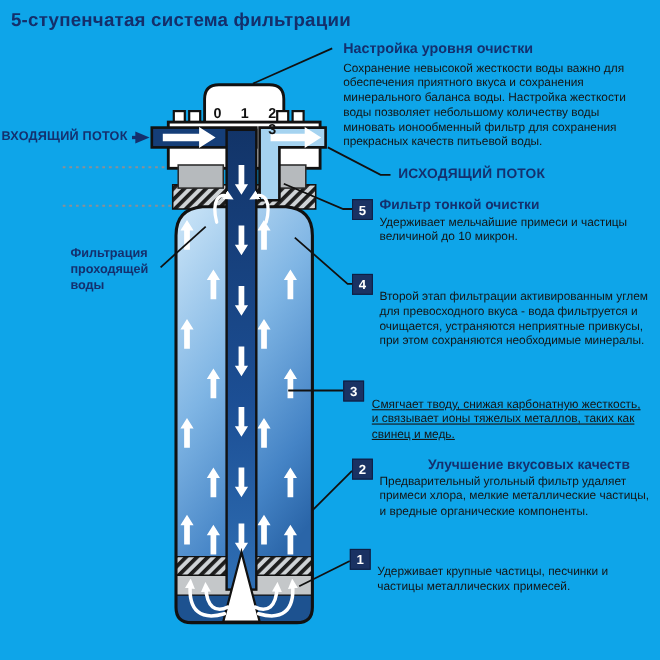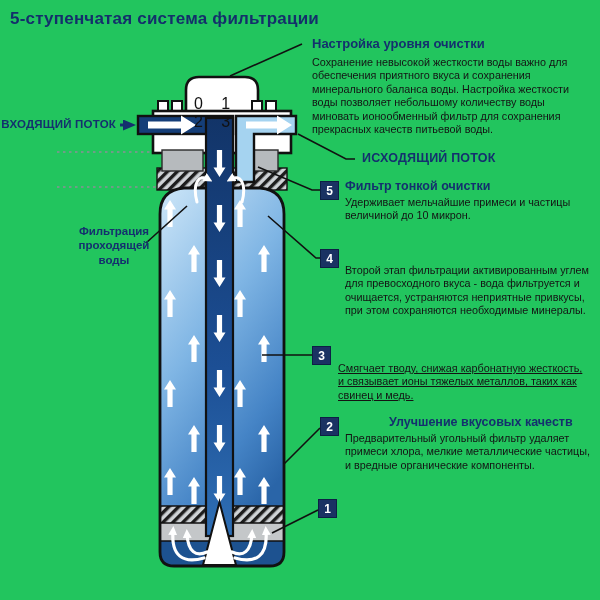--- a/index.html
+++ b/index.html
@@ -1,30 +1,30 @@
 <!DOCTYPE html>
 <html><head>
 <meta charset="utf-8">
 <style>
   html,body{margin:0;padding:0;background:#fff;}
   #canvas{
-    position:relative;width:600px;height:600px;background:#22c55e;
+    position:relative;width:600px;height:600px;background:#0ea5e9;
     font-family:"Liberation Sans","DejaVu Sans",sans-serif;overflow:hidden;
   }
   #diagram-svg{position:absolute;left:0;top:0;}
   .abs{position:absolute;}
   .title{font-size:17px;font-weight:bold;color:#142f6b;letter-spacing:.2px;}
   .flow-label{font-size:11.5px;font-weight:bold;color:#14306e;letter-spacing:.2px;}
   .callout-head{font-size:12.5px;font-weight:bold;color:#14306e;line-height:1.15;}
   .callout-body{font-size:10.8px;color:#141414;line-height:1.24;}
   .badge{
     width:19px;height:19px;background:#1a3263;color:#fff;font-size:12px;font-weight:bold;
     display:flex;align-items:center;justify-content:center;border:1px solid #0d1f45;box-sizing:border-box;
   }
-  .dial-text{font-size:16px;font-weight:normal;color:#111;letter-spacing:7px;text-align:left;}
+  .dial-text{font-size:13px;font-weight:bold;color:#111;letter-spacing:7px;text-align:right;}
   .passing-label{font-size:11.5px;font-weight:bold;color:#14306e;line-height:1.25;}
 </style>
 </head>
 <body>
 
 <div id="canvas">
 
   <svg id="diagram-svg" width="600" height="600" viewBox="0 0 600 600">
     <defs>
       <pattern id="hatch" width="7" height="7" patternUnits="userSpaceOnUse" patternTransform="rotate(45)">
@@ -163,34 +163,35 @@
   </svg>
 
   <div class="abs title" style="left:10px;top:9px;width:400px;">5-ступенчатая система фильтрации</div>
 
   <div class="abs dial-text" style="left:188px;top:95px;width:70px;padding-left:6px;box-sizing:border-box;">0 1 2 3</div>
 
   <div class="abs flow-label" style="left:0px;top:118px;width:116px;text-align:right;">ВХОДЯЩИЙ ПОТОК</div>
 
   <div class="abs flow-label" style="left:362px;top:151px;width:200px;font-size:12.5px;">ИСХОДЯЩИЙ ПОТОК</div>
 
-  <div class="abs passing-label" style="left:64px;top:224px;width:100px;text-align:center;">Фильтрация проходящей воды</div>
+  <div class="abs passing-label" style="left:64px;top:224px;width:100px;">Фильтрация проходящей воды</div>
 
   <div class="abs callout-head" style="left:312px;top:37px;width:280px;font-size:13px;">Настройка уровня очистки</div>
   <div class="abs callout-body" style="left:312px;top:56px;width:262px;">Сохранение невысокой жесткости воды важно для обеспечения приятного вкуса и сохранения минерального баланса воды. Настройка жесткости воды позволяет небольшому количеству воды миновать ионообменный фильтр для сохранения прекрасных качеств питьевой воды.</div>
 
   <div class="abs badge" style="left:320px;top:181px;">5</div>
   <div class="abs callout-head" style="left:345px;top:179px;width:240px;">Фильтр тонкой очистки</div>
   <div class="abs callout-body" style="left:345px;top:196px;width:248px;">Удерживает мельчайшие примеси и частицы величиной до 10 микрон.</div>
 
   <div class="abs badge" style="left:320px;top:249px;">4</div>
   <div class="abs callout-body" style="left:345px;top:264px;width:252px;">Второй этап фильтрации активированным углем для превосходного вкуса - вода фильтруется и очищается, устраняются неприятные привкусы, при этом сохраняются необходимые минералы.</div>
 
   <div class="abs badge" style="left:312px;top:346px;">3</div>
   <div class="abs callout-body" style="left:338px;top:362px;width:252px;text-decoration:underline;">Смягчает тводу, снижая карбонатную жесткость, и связывает ионы тяжелых металлов, таких как свинец и медь.</div>
 
   <div class="abs badge" style="left:320px;top:417px;">2</div>
   <div class="abs callout-head" style="left:345px;top:415px;width:240px;margin-left:44px;">Улучшение вкусовых качеств</div>
   <div class="abs callout-body" style="left:345px;top:432px;width:248px;">Предварительный угольный фильтр удаляет примеси хлора, мелкие металлические частицы, и вредные органические компоненты.</div>
 
   <div class="abs badge" style="left:318px;top:499px;">1</div>
+  <div class="abs callout-body" style="left:343px;top:514px;width:238px;">Удерживает крупные частицы, песчинки и частицы металлических примесей.</div>
 
 </div>
 
 </body></html>

